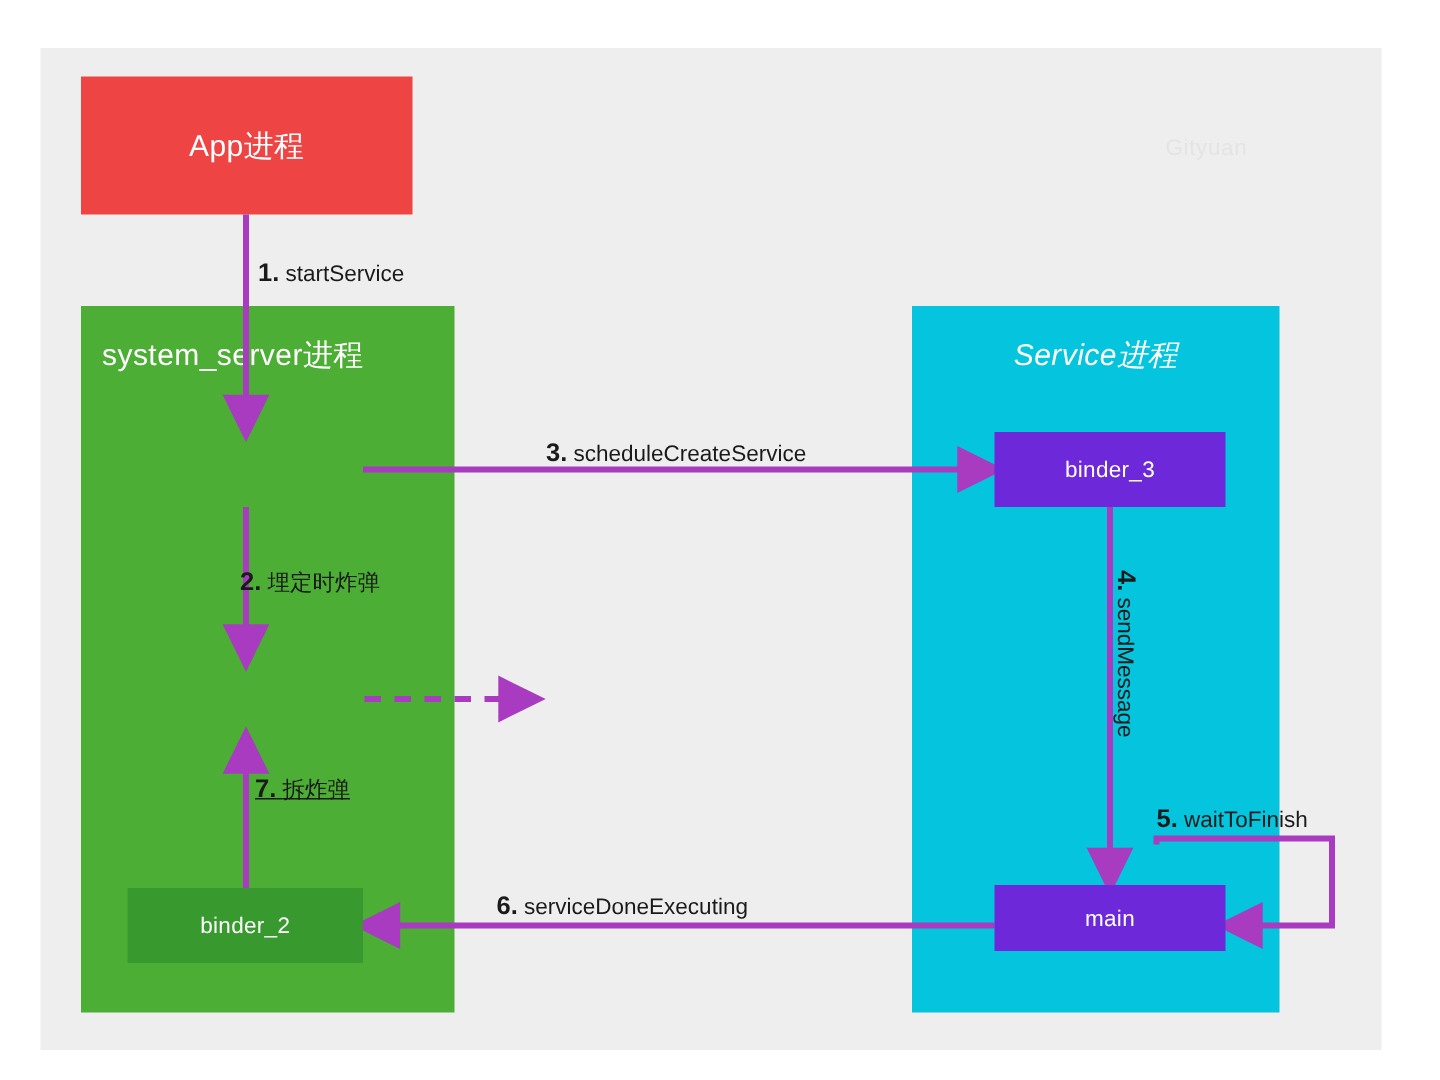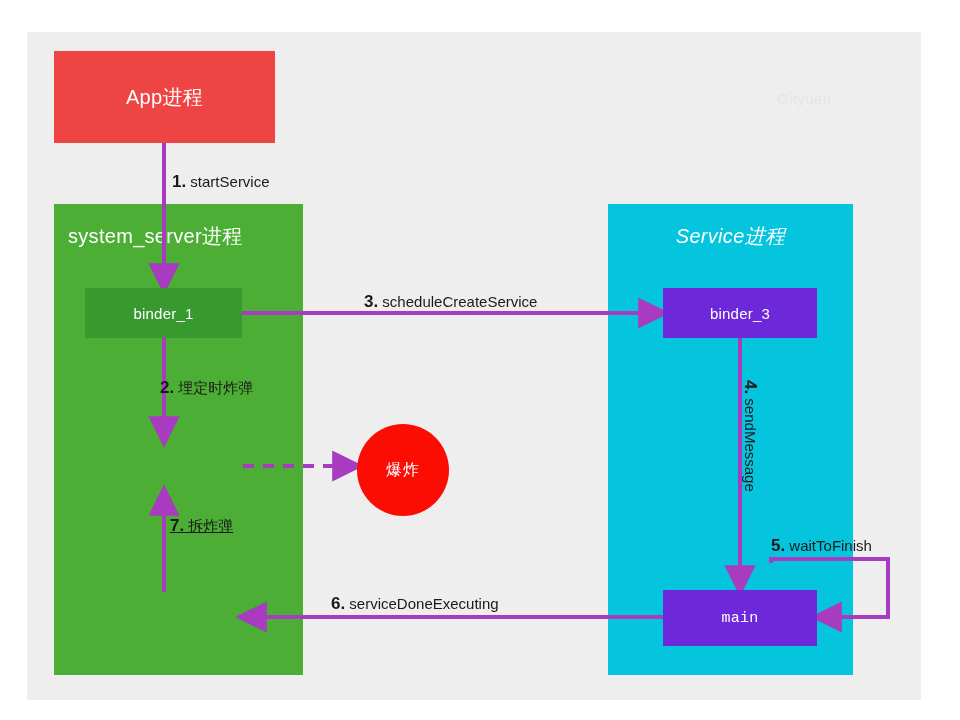--- a/index.html
+++ b/index.html
@@ -99,21 +99,21 @@
     font-size: 15px;
     letter-spacing: 0.2px;
   }
   .node-green { background: #389a2e; }
   .node-cyan  { background: #6d28d9; }
 
   .n-binder1 { left: 85px;  top: 288px; width: 157px; height: 50px; }
   .n-am      { left: 85px;  top: 441px; width: 157px; height: 50px; }
   .n-binder2 { left: 85px;  top: 592px; width: 157px; height: 50px; }
   .n-binder3 { left: 663px; top: 288px; width: 154px; height: 50px; }
-  .n-main    { left: 663px; top: 590px; width: 154px; height: 56px; font-family: Liberation Mono, monospace; }
+  .n-main    { left: 663px; top: 590px; width: 154px; height: 44px; }
 
   
   .bomb {
     position: absolute;
     left: 357px;
     top: 424px;
     width: 92px;
     height: 92px;
     border-radius: 50%;
     background: #fc0d03;
@@ -213,25 +213,24 @@
 
     <g>
       <line x1="164" y1="592" x2="164" y2="501" stroke="#a83bc0" stroke-width="4" marker-end="url(#ah)"></line>
     </g>
 
     <g>
       <line x1="243" y1="466" x2="347" y2="466" stroke="#a83bc0" stroke-width="4" stroke-dasharray="11 9" marker-end="url(#ah)"></line>
     </g>
   </svg>
 
-  <div class="node node-green n-binder1">binder_1</div>
+  <div class="node node-green n-binder2">binder_2</div>
   <div class="node node-cyan  n-binder3">binder_3</div>
   <div class="node node-cyan  n-main">main</div>
 
-  <div class="bomb">爆炸</div>
 
   <div class="lbl l1">
     <span class="num">1.</span>
     <span>startService</span>
   </div>
 
   <div class="lbl l2">
     <span class="num">2.</span>
     <span>埋定时炸弹</span>
   </div>

